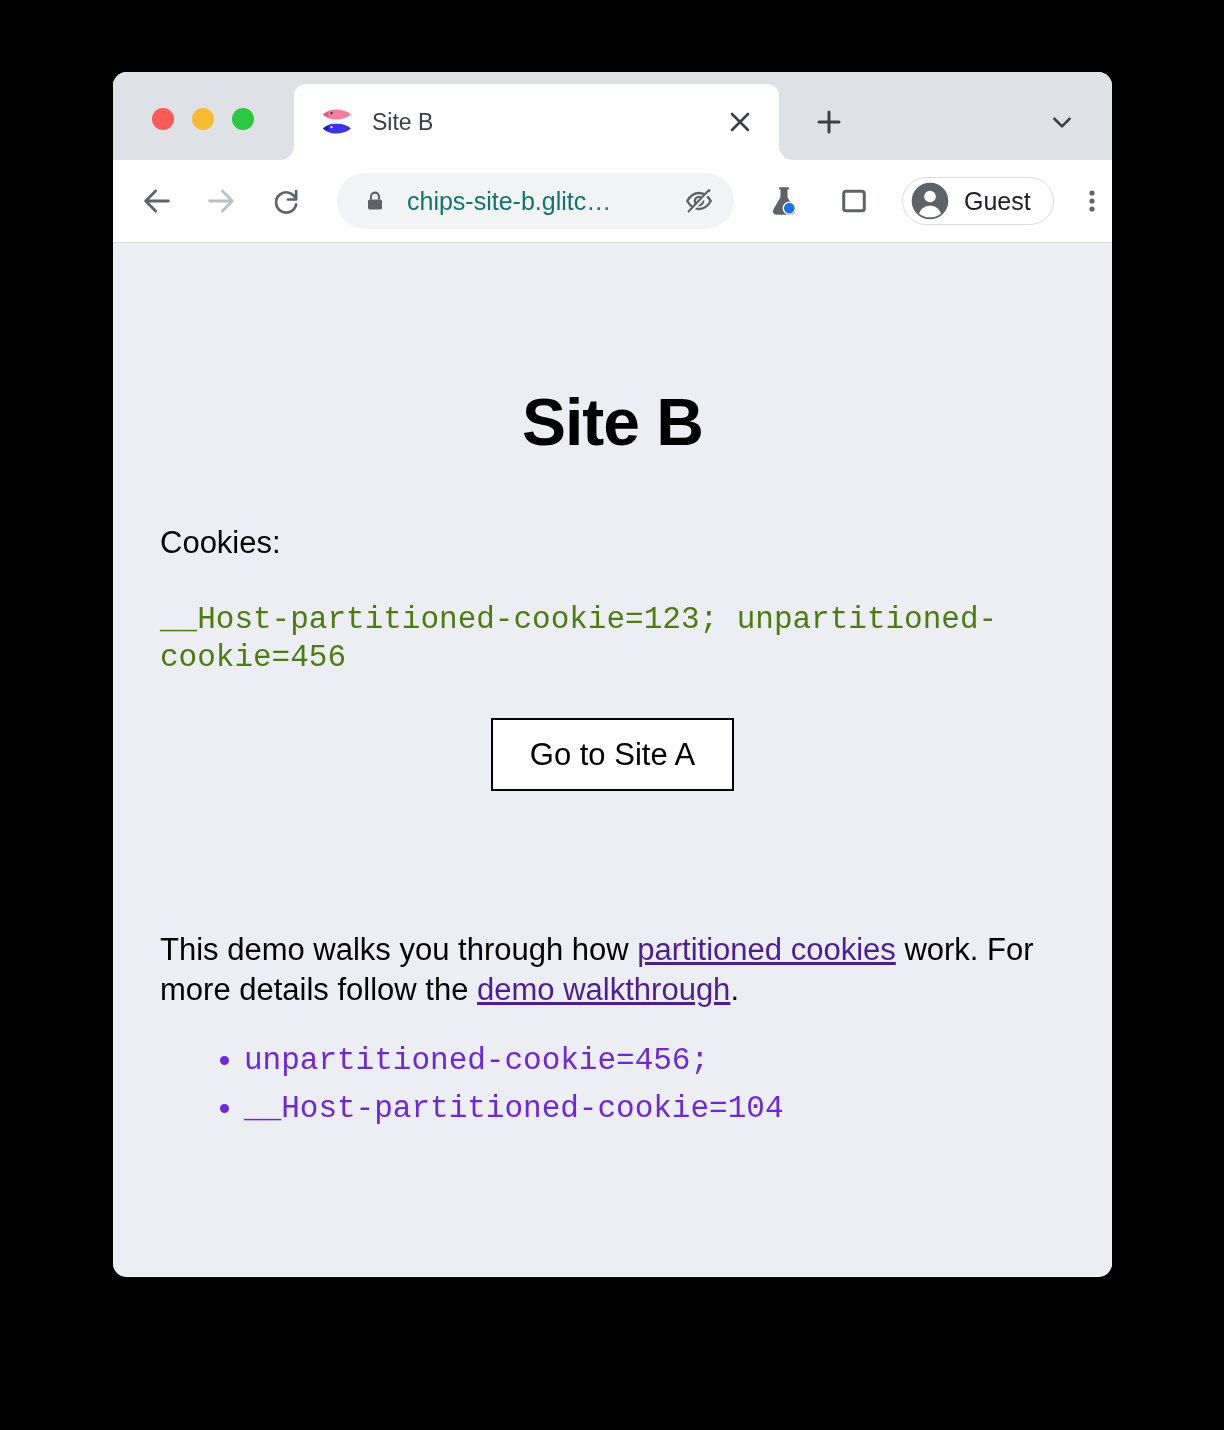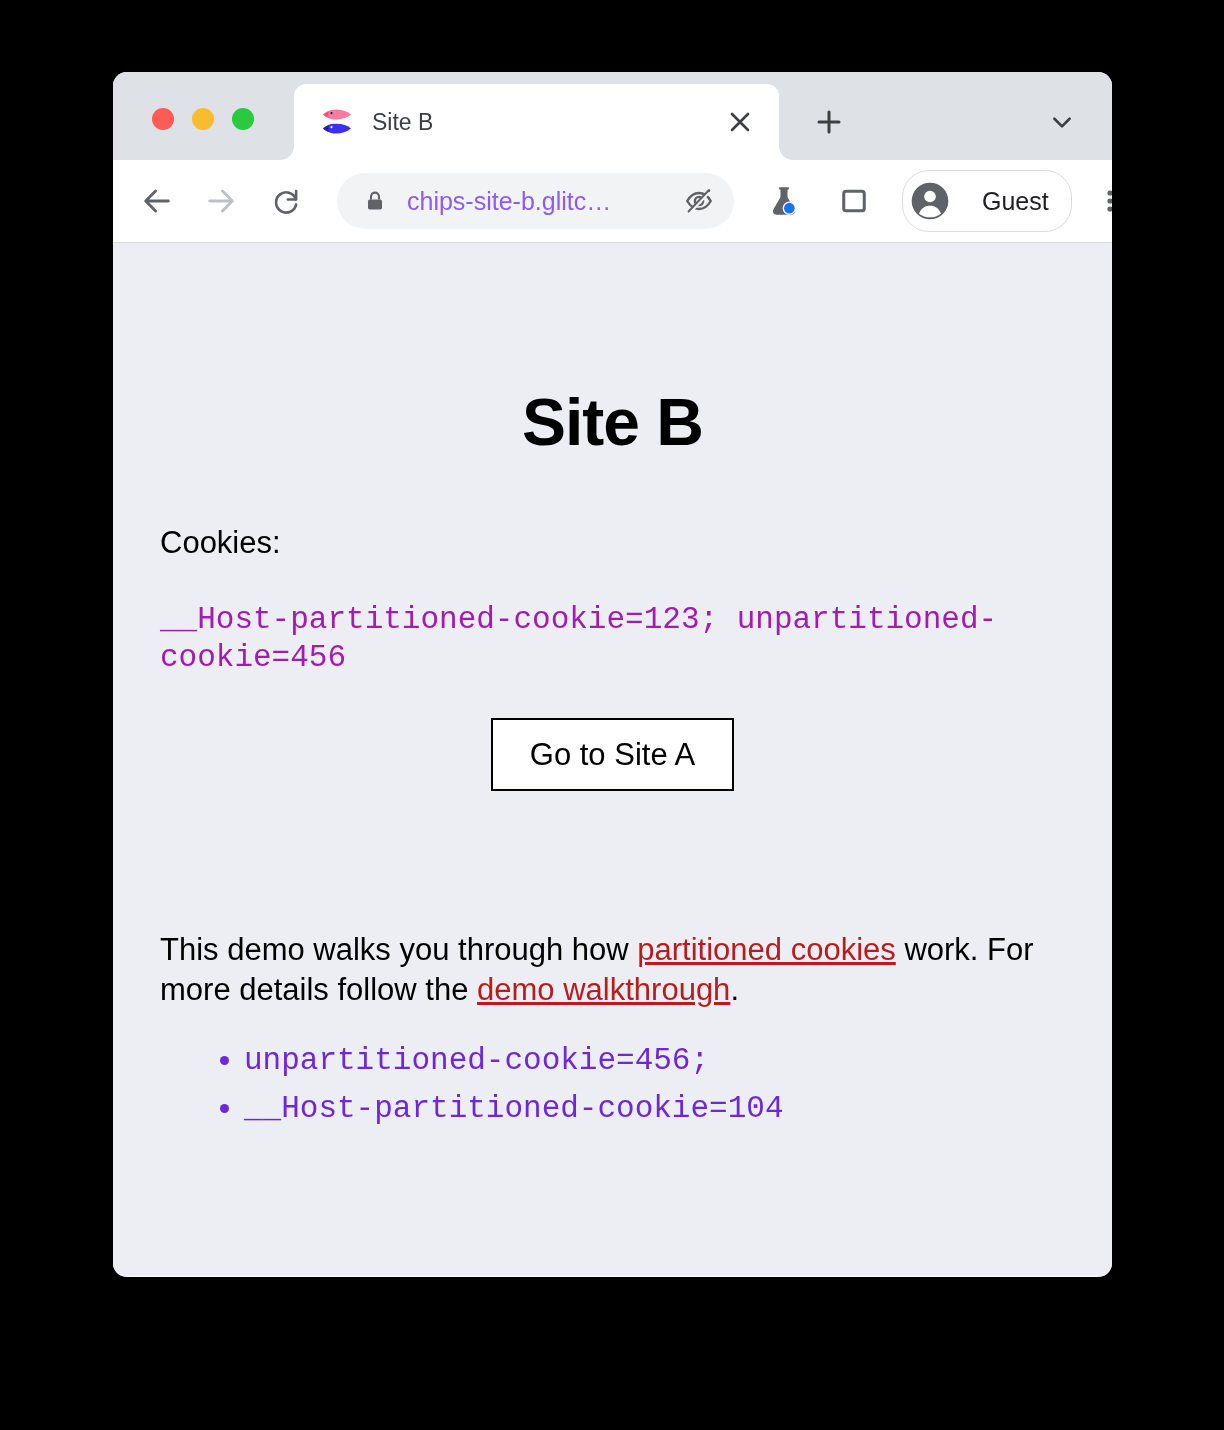--- a/index.html
+++ b/index.html
@@ -141,44 +141,43 @@
     background: #f1f3f4;
     border-radius: 28px;
     display: flex;
     align-items: center;
     flex: none;
   }
   #lock-icon { margin-left: 26px; flex: none; }
   #omnibox-url {
     margin-left: 20px;
     font-size: 25px;
-    color: #8b5cf6;
+    color: #0f766e;
     white-space: nowrap;
     overflow: hidden;
     flex: 1;
   }
   #permission-eye-icon {
     margin-right: 20px;
     flex: none;
     display: flex; align-items: center;
   }
 
   #flask-button   { margin-left: 28px; width: 44px; height: 44px; display:flex; align-items:center; justify-content:center; flex:none; position: relative;}
   #side-panel-button { margin-left: 26px; width: 44px; height: 44px; display:flex; align-items:center; justify-content:center; flex:none;}
 
   #profile-pill {
     margin-left: 26px;
-    height: 62px;
+    height: 48px;
     border: 1px solid #dadce0;
     border-radius: 27px;
     display: flex;
     align-items: center;
     padding: 0 22px 0 7px;
     flex: none;
-    gap: 18px;
   }
   #profile-label {
     margin-left: 14px;
     font-size: 25px;
     color: #202124;
   }
   #overflow-menu-button {
     margin-left: 18px;
     width: 40px; height: 44px;
     display: flex; align-items: center; justify-content: center;
@@ -208,21 +207,21 @@
     text-align: left;
     font-size: 31px;
     color: #000000;
   }
   #cookie-string {
     margin: 0;
     padding-top: 40px;
     font-family: "Liberation Mono", monospace;
     font-size: 31px;
     line-height: 1.24;
-    color: #a21caf;
+    color: #4d7c0f;
     word-break: break-word;
   }
   #go-to-site-a-row {
     display: flex;
     justify-content: center;
     margin-top: 40px;
   }
   #go-to-site-a-button {
     background: #ffffff;
     border: 2px solid #000000;
@@ -235,21 +234,21 @@
   }
   .body-paragraph {
     margin: 0;
     font-size: 31px;
     line-height: 1.28;
     color: #000000;
   }
   #paragraph-intro { padding-top: 139px; }
   #paragraph-sitedesc { padding-top: 37px; }
   .body-link {
-    color: #b91c1c;
+    color: #4c1d95;
     text-decoration: underline;
   }
   #cookie-list {
     margin: 0;
     padding-top: 28px;
     padding-left: 84px;
     list-style: disc;
   }
   #cookie-list li {
     font-family: "Liberation Mono", monospace;

